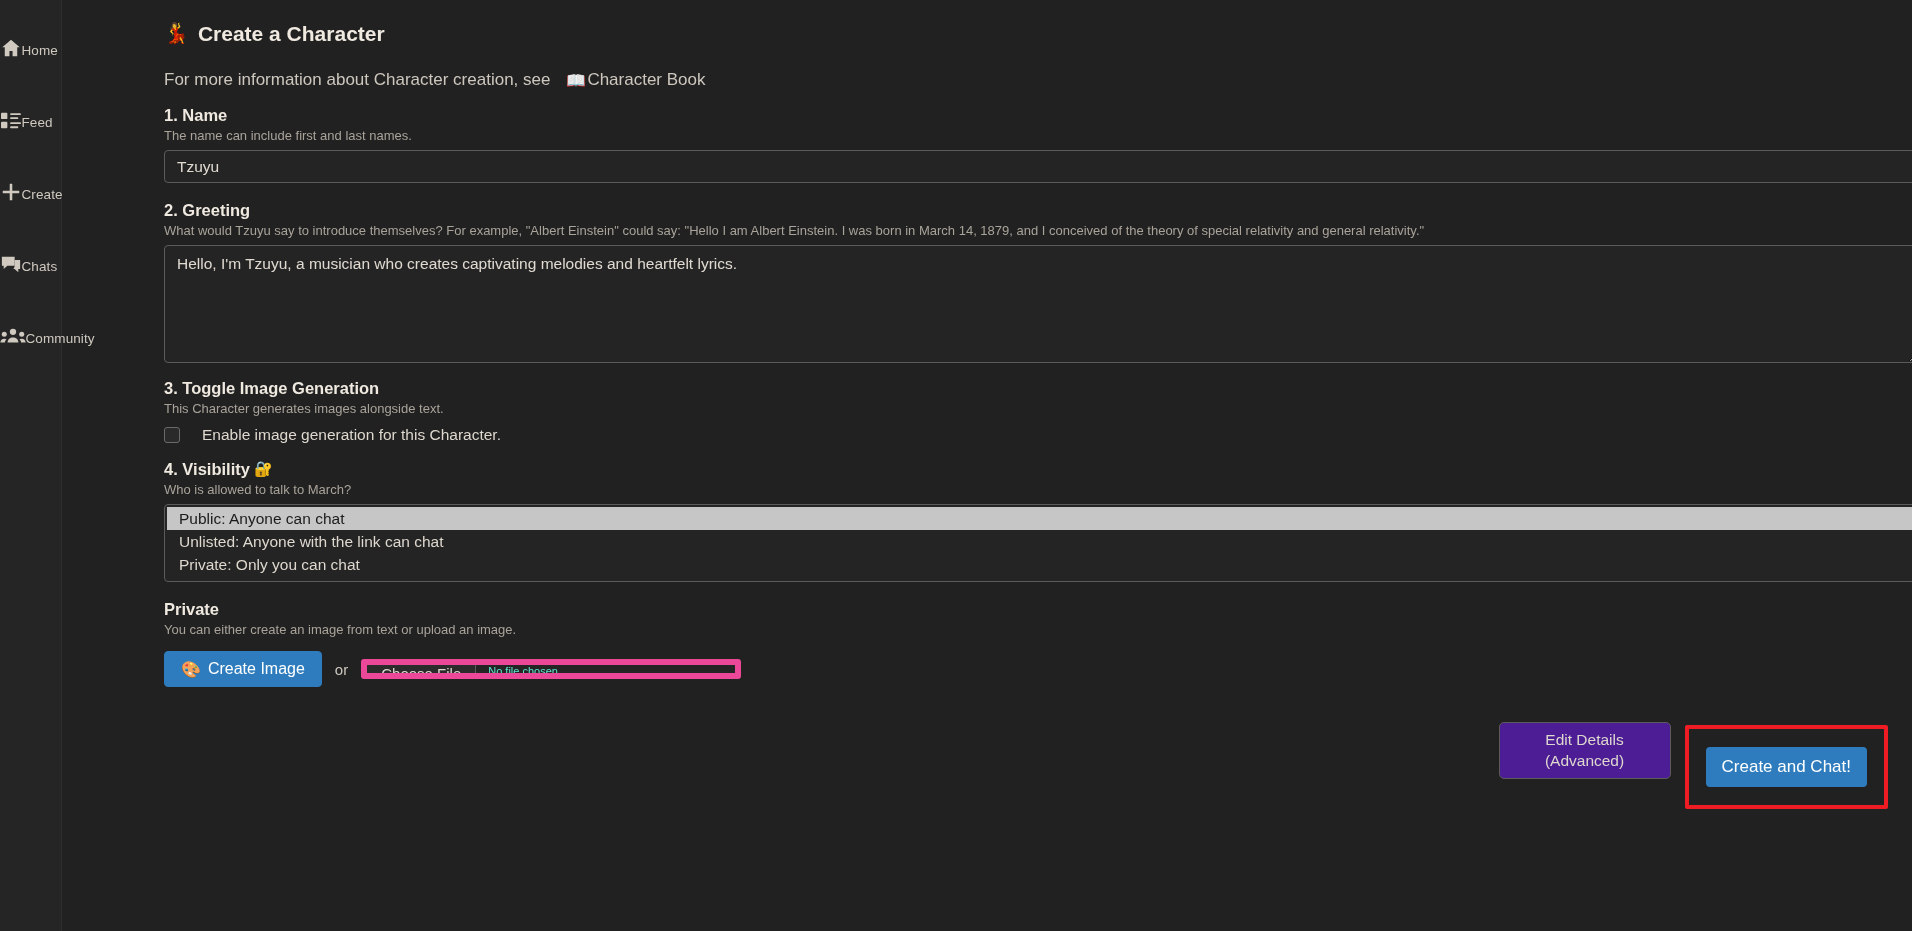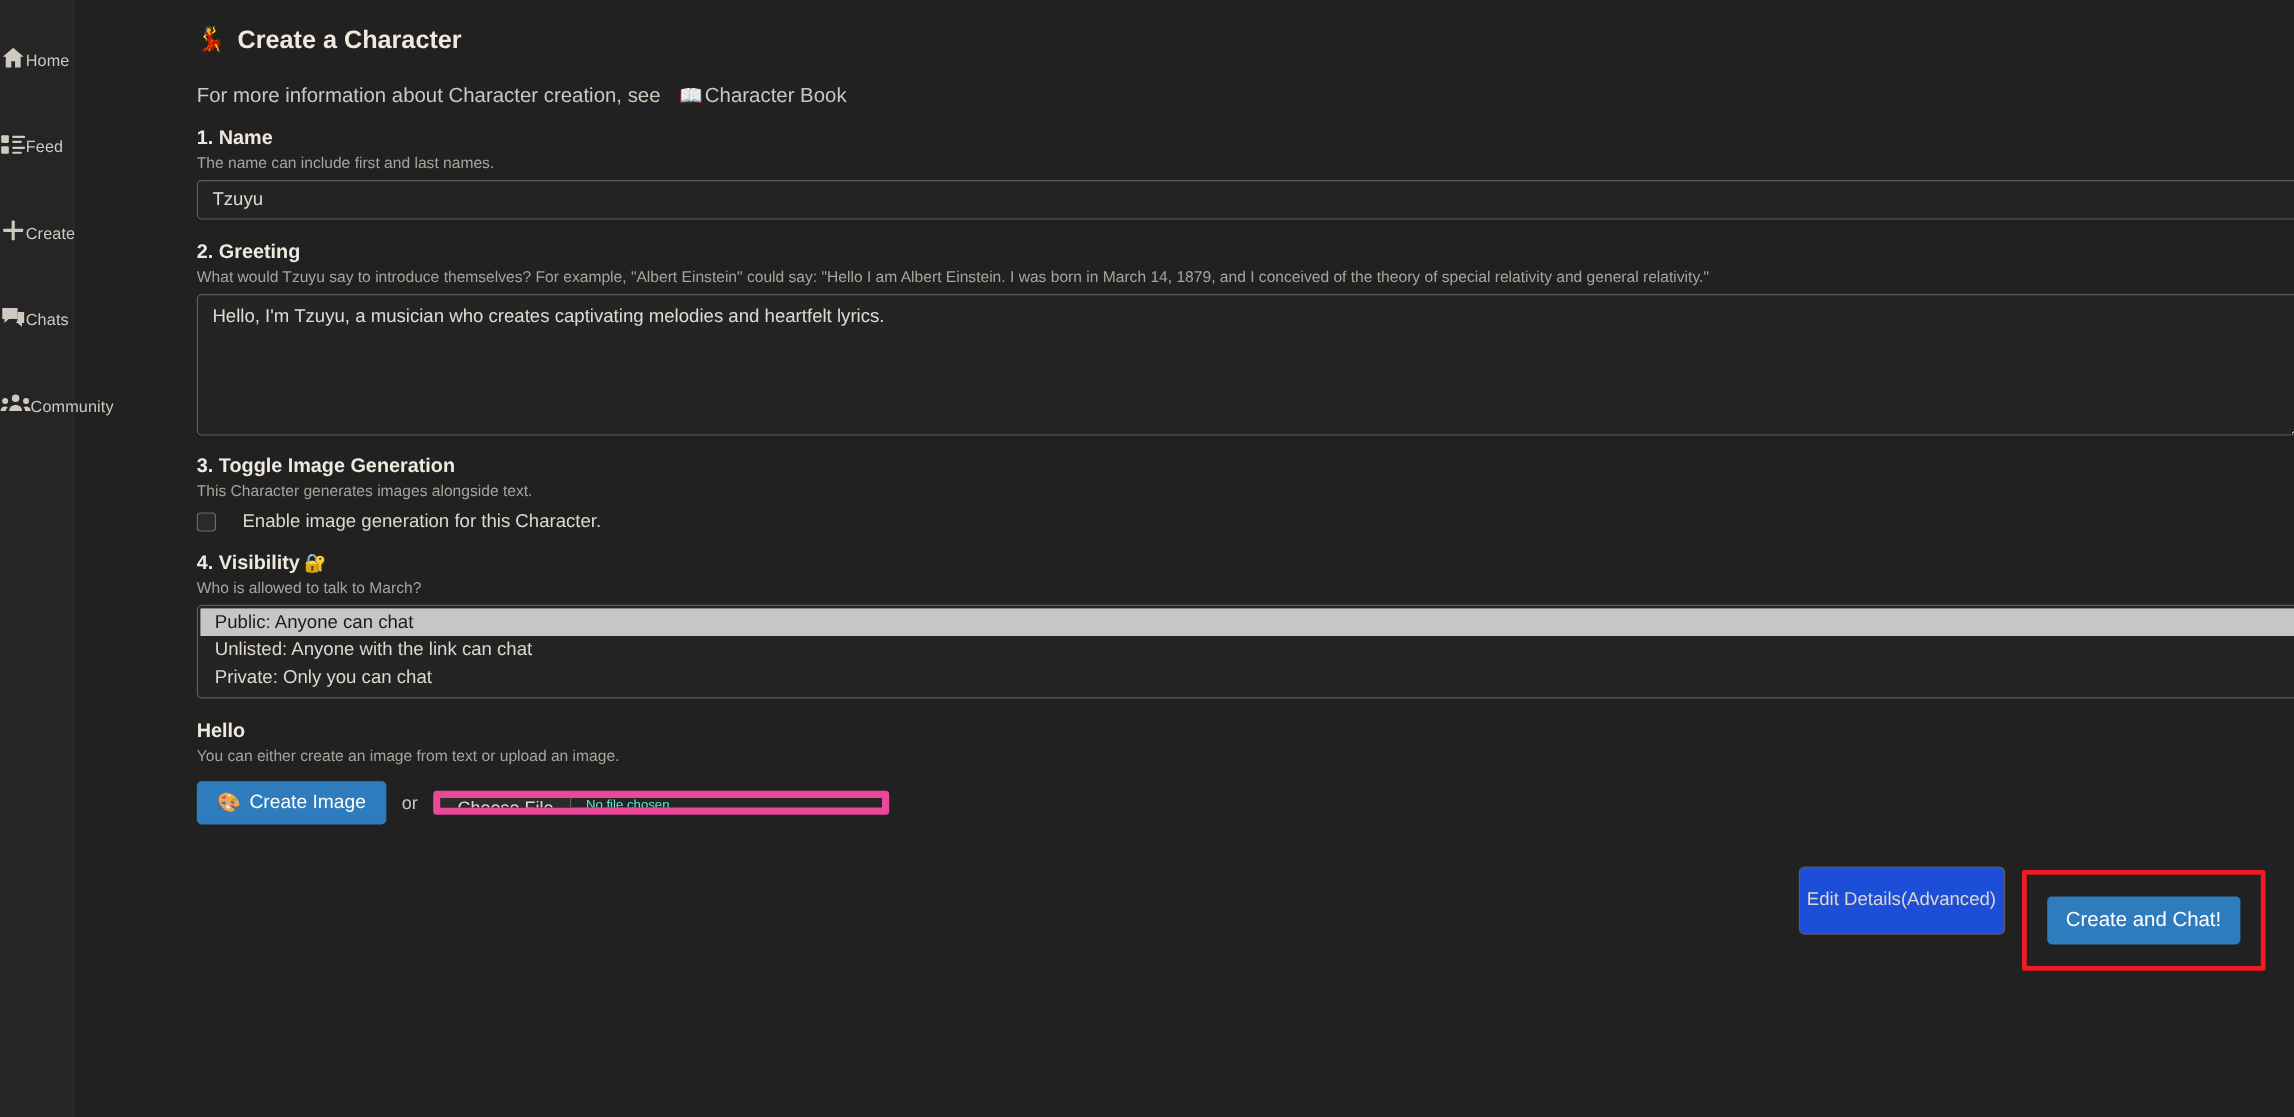--- a/index.html
+++ b/index.html
@@ -235,27 +235,27 @@
     bottom: 122px;
     display: flex;
     align-items: center;
     gap: 0px;
   }
   .btn-outline {
     width: 172px;
     height: 57px;
     border: 1px solid #5b5b5b;
     border-radius: 5px;
-    background: #1d4ed8;
+    background: #4c1d95;
     color: #ded8cf;
     font-family: "Liberation Sans", sans-serif;
     font-size: 15.5px;
     line-height: 1.35;
     display: flex;
-    flex-direction: row;
+    flex-direction: column;
     align-items: center;
     justify-content: center;
     cursor: pointer;
   }
   .highlight-box {
     border: 4px solid #ef1c24;
     border-radius: 2px;
     padding: 18px 17px;
     margin-left: 14px;
     display: flex;
@@ -386,21 +386,21 @@
       </div>
       <div class="s-help">Who is allowed to talk to March?</div>
       <div class="listbox">
         <div class="option selected">Public: Anyone can chat</div>
         <div class="option">Unlisted: Anyone with the link can chat</div>
         <div class="option">Private: Only you can chat</div>
       </div>
     </section>
 
     <section class="section" style="margin-top:18px">
-      <div class="s-title">Hello</div>
+      <div class="s-title">Private</div>
       <div class="s-help">You can either create an image from text or upload an image.</div>
       <div class="avatar-row">
         <button class="btn-blue">
           <span class="palette-emoji">🎨</span>
           <span>Create Image</span>
         </button>
         <span class="or-text">or</span>
         <div class="file-field">
           <span class="file-btn">Choose File</span>
           <span class="file-name">No file chosen</span>

